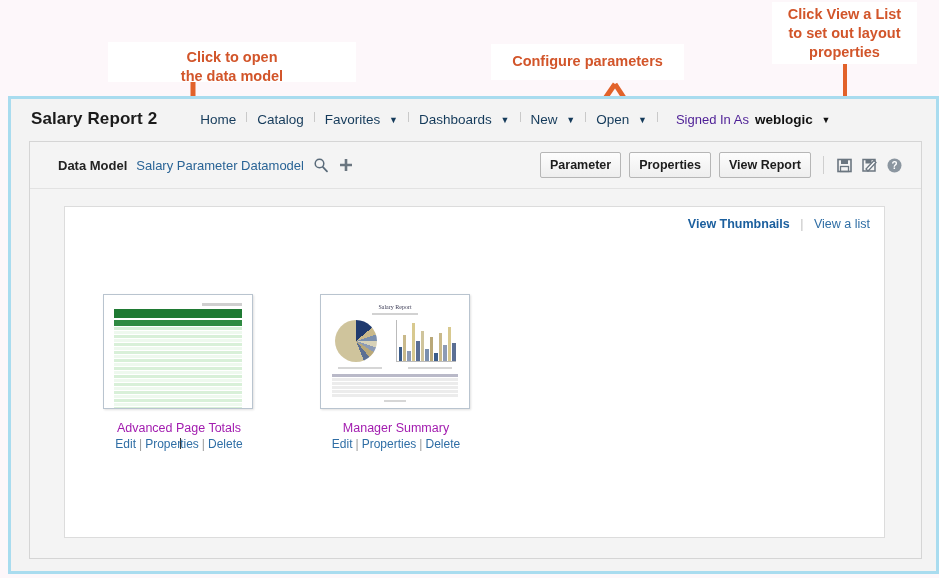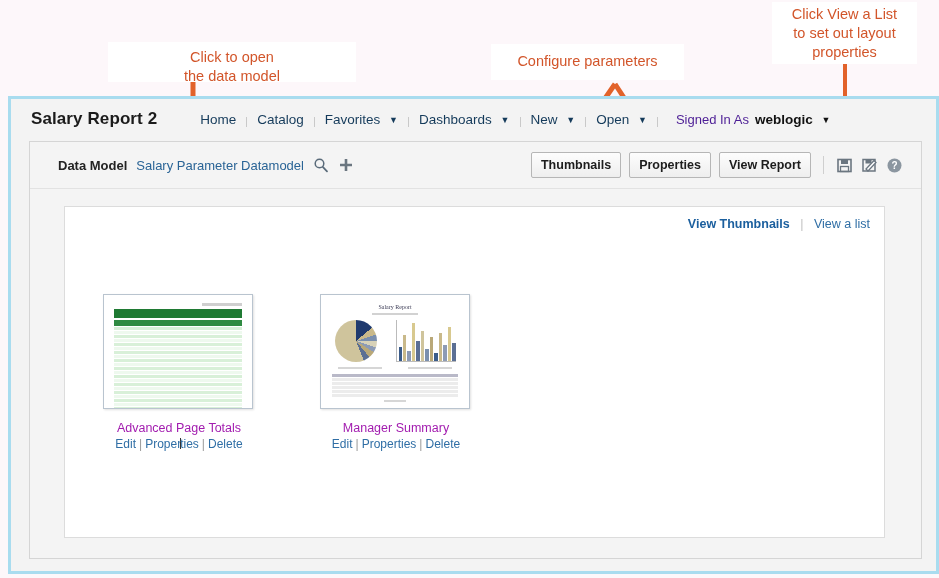--- a/index.html
+++ b/index.html
@@ -39,21 +39,21 @@
   }
   #page-title {
     font-size: 17px;
     font-weight: bold;
     color: #1b1b1b;
     margin-left: 20px;
     letter-spacing: .1px;
   }
   #global-nav {
     display: flex;
-    align-items: flex-end;
+    align-items: flex-start;
     margin-left: 33px;
     font-size: 13.5px;
     color: #16385c;
   }
   .nav-item {
     padding: 0 10px;
     color: #143a5a;
     white-space: nowrap;
     cursor: pointer;
   }
@@ -263,21 +263,21 @@
   .prevB .tbl .th { height:3px; background:#b9b9c8; margin-bottom:1px;}
   .prevB .tbl .td { height:3px; background:#ececec; margin-bottom:1px;}
   .prevB .pg { height:2px; width:22px; margin:3px auto 0; background:#d6d6d6;}
 
   
   .callout {
     position: absolute;
     background: #ffffff;
     color: #d2552a;
     font-size: 14.5px;
-    font-weight: normal;
+    font-weight: bold;
     text-align: center;
     line-height: 19px;
     padding: 6px 10px;
     box-sizing: border-box;
   }
   
   .arrow { position: absolute; }
 </style>
 </head>
 <body>
@@ -389,21 +389,21 @@
           </svg>
         </span>
         <span class="tb-icon">
           <svg width="16" height="16" viewBox="0 0 16 16">
             <path d="M8 2 L8 14 M2 8 L14 8" stroke="#6b7680" stroke-width="2.6" stroke-linecap="butt"></path>
           </svg>
         </span>
       </div>
 
       <div id="toolbar-right">
-        <button class="btn">Thumbnails</button>
+        <button class="btn">Parameter</button>
         <button class="btn">Properties</button>
         <button class="btn">View Report</button>
         <span class="tb-divider"></span>
         <span class="tb-icon">
           <svg width="17" height="17" viewBox="0 0 17 17">
             <rect x="2" y="2.5" width="13" height="12" fill="none" stroke="#6b7680" stroke-width="1.6"></rect>
             <rect x="5" y="2.5" width="7" height="4.5" fill="#6b7680"></rect>
             <rect x="4.5" y="9.5" width="8" height="5" fill="none" stroke="#6b7680" stroke-width="1.3"></rect>
           </svg>
         </span>

